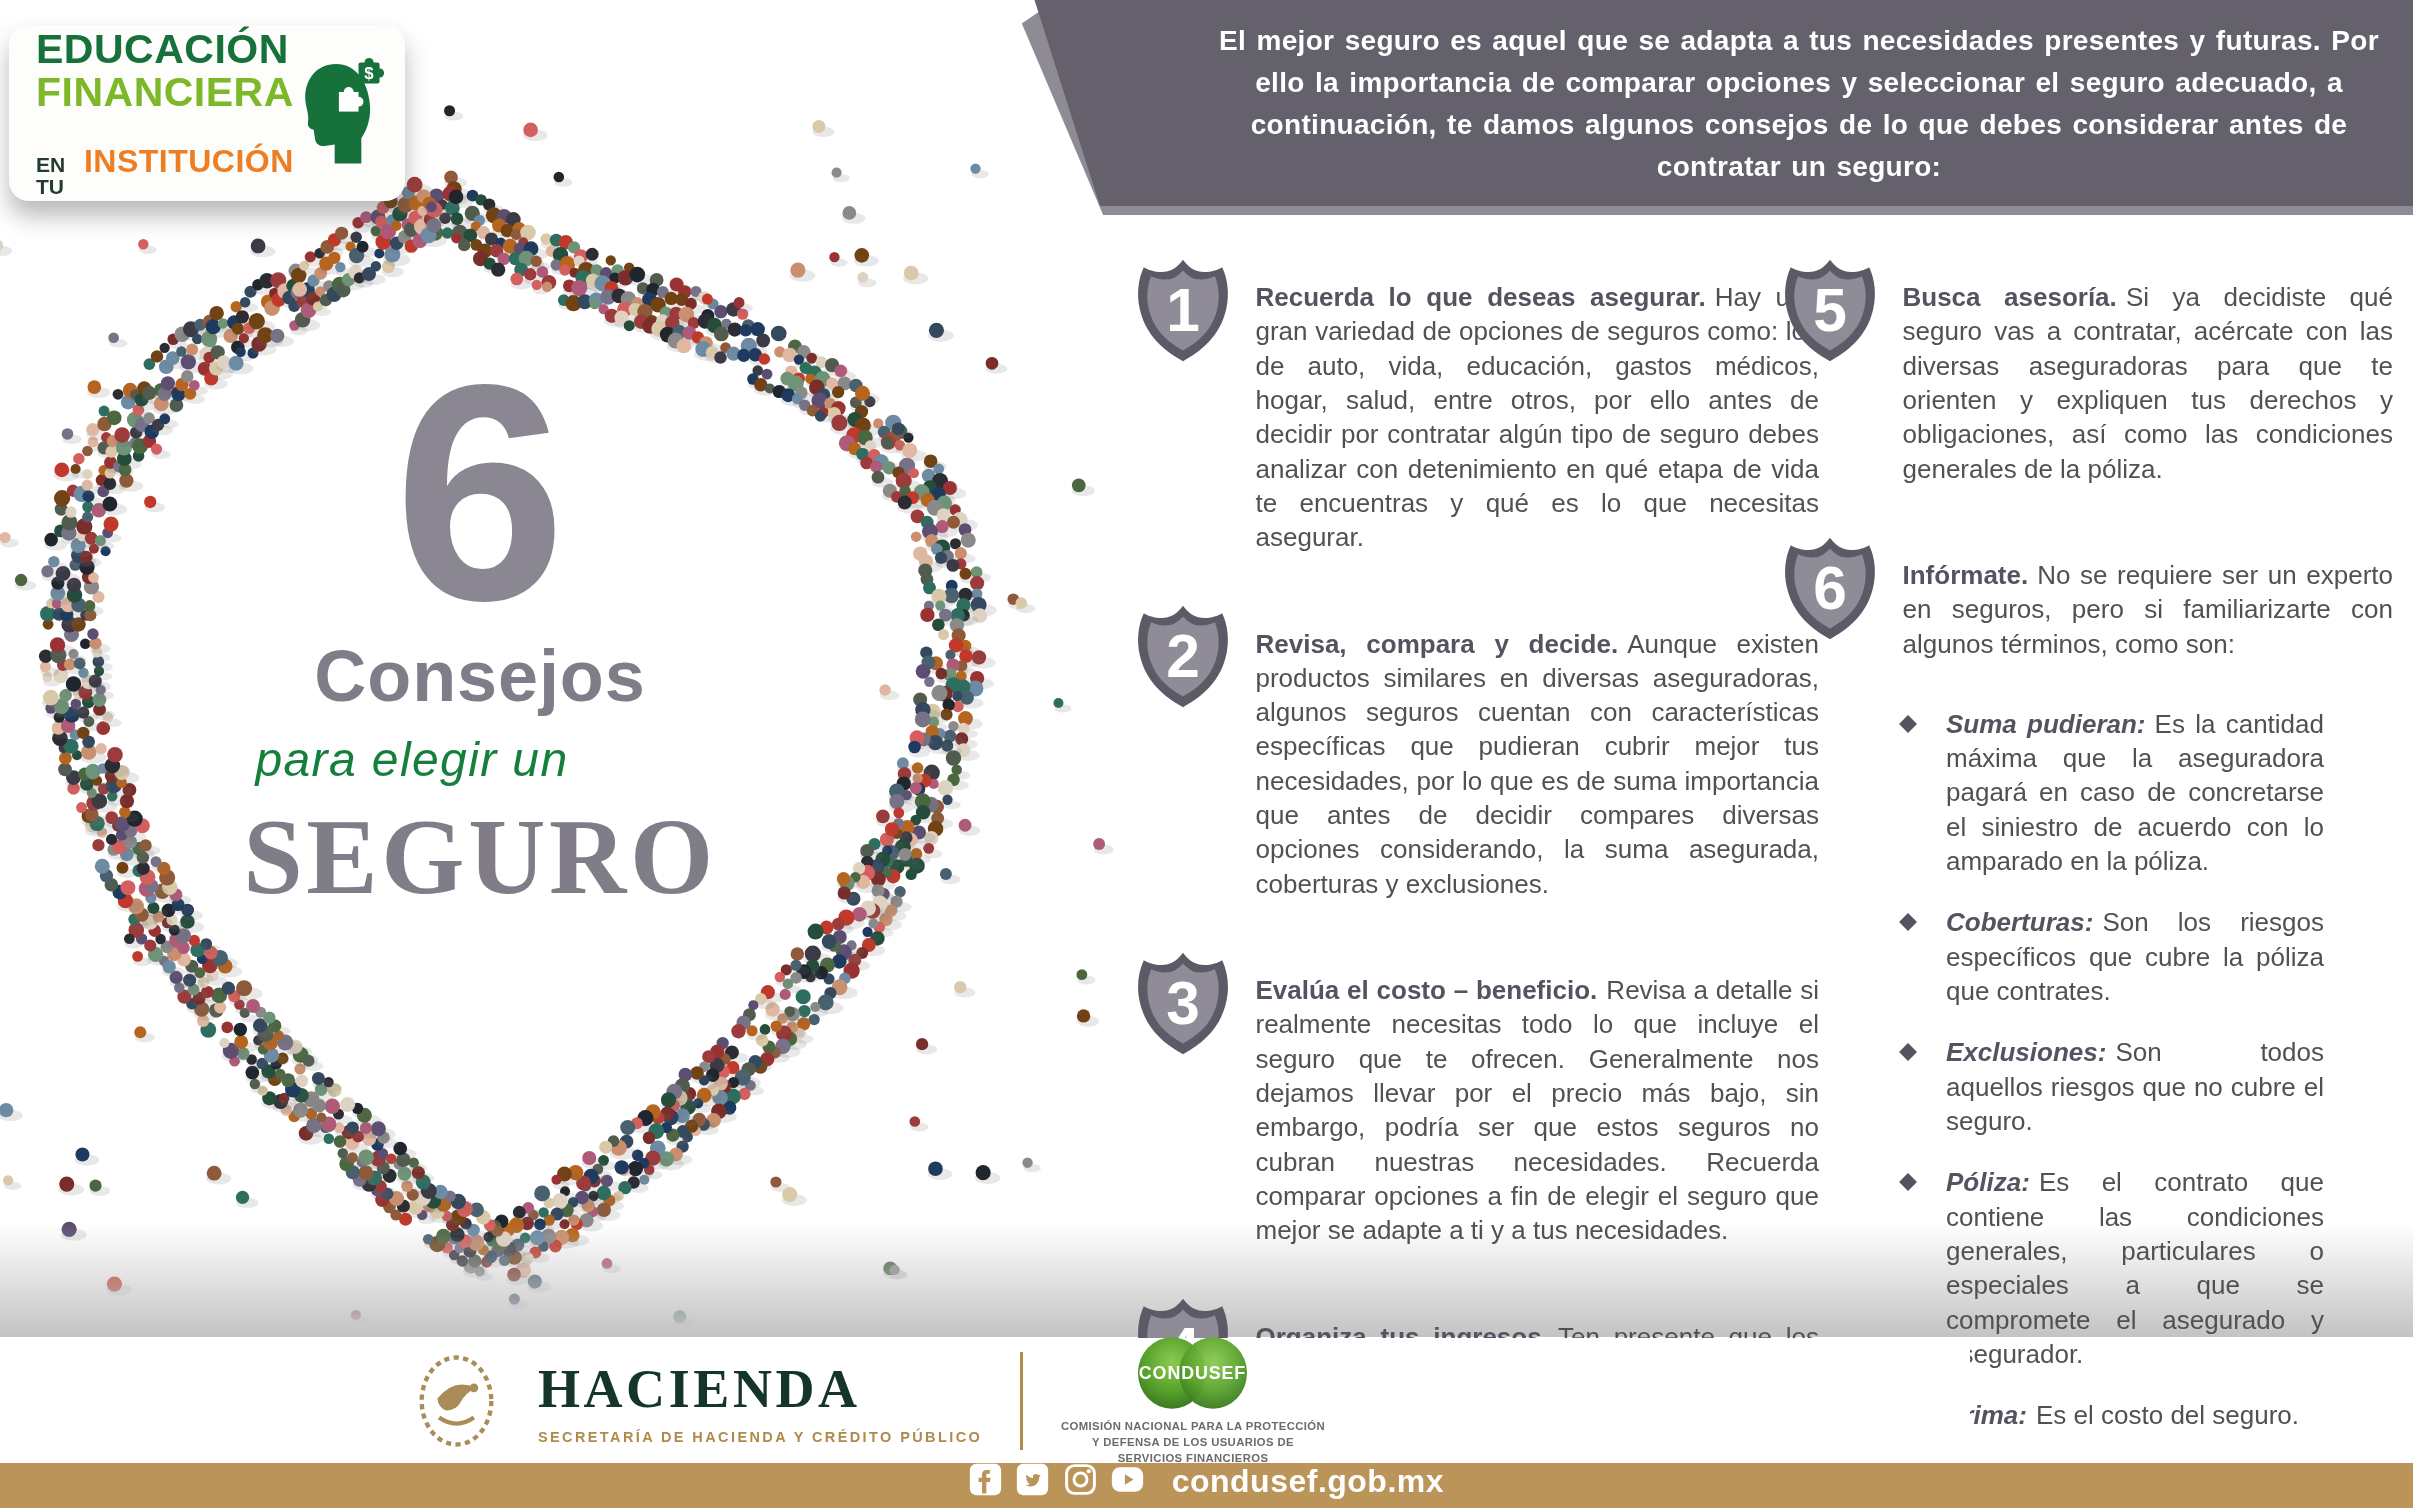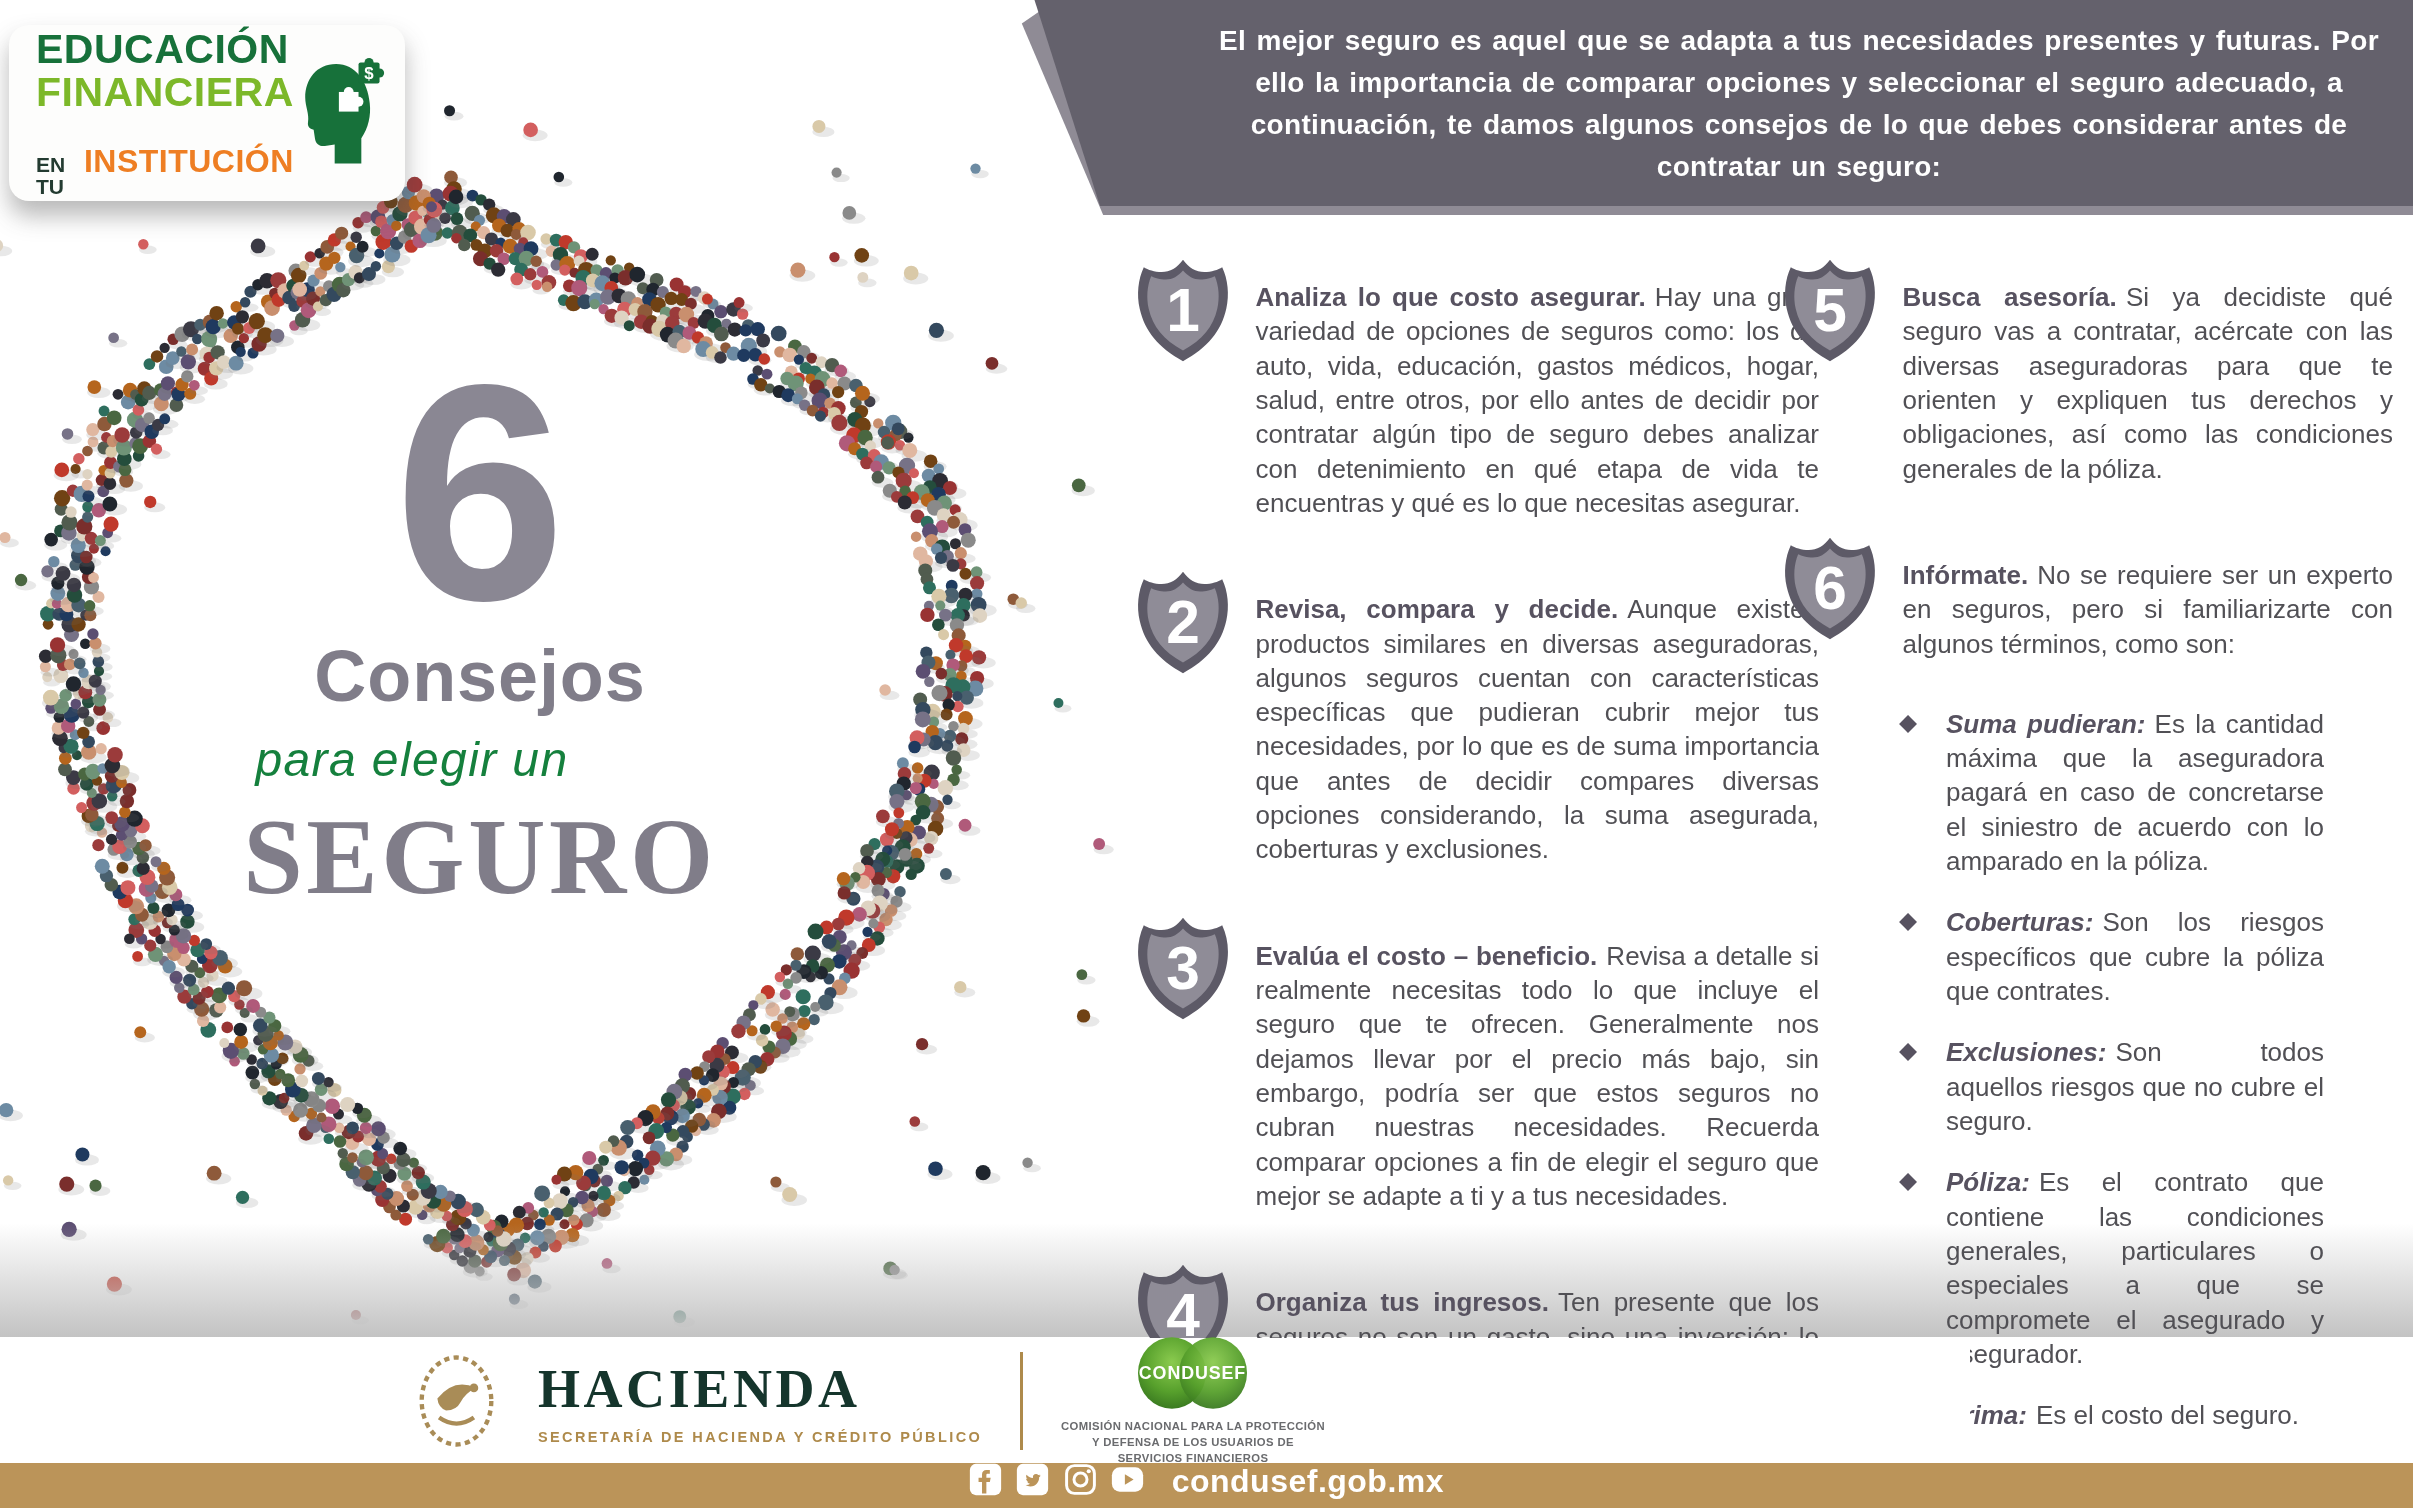--- a/index.html
+++ b/index.html
@@ -1998,21 +1998,21 @@
       <text x="107" y="32" text-anchor="middle" font-size="24" font-weight="bold" fill="#ffffff">$</text>
     </svg>
   </div>
 
   <div class="col col-left">
     <div class="tip">
       <svg class="badge" viewBox="0 0 120 132">
         <use href="#badge-shield"></use>
           <text x="60" y="91" text-anchor="middle">1</text>
       </svg>
-      <p class="tip-body"><span class="tip-head">Analiza lo que costo asegurar.</span><span>Hay una gran variedad de opciones de seguros como: los de auto, vida, educación, gastos médicos, hogar, salud, entre otros, por ello antes de decidir por contratar algún tipo de seguro debes analizar con detenimiento en qué etapa de vida te encuentras y qué es lo que necesitas asegurar.</span></p>
+      <p class="tip-body"><span class="tip-head">Recuerda lo que deseas asegurar.</span><span>Hay una gran variedad de opciones de seguros como: los de auto, vida, educación, gastos médicos, hogar, salud, entre otros, por ello antes de decidir por contratar algún tipo de seguro debes analizar con detenimiento en qué etapa de vida te encuentras y qué es lo que necesitas asegurar.</span></p>
     </div>
     <div class="tip">
       <svg class="badge" viewBox="0 0 120 132">
         <use href="#badge-shield"></use>
           <text x="60" y="91" text-anchor="middle">2</text>
       </svg>
       <p class="tip-body"><span class="tip-head">Revisa, compara y decide.</span><span>Aunque existen productos similares en diversas aseguradoras, algunos seguros cuentan con características específicas que pudieran cubrir mejor tus necesidades, por lo que es de suma importancia que antes de decidir compares diversas opciones considerando, la suma asegurada, coberturas y exclusiones.</span></p>
     </div>
     <div class="tip">
       <svg class="badge" viewBox="0 0 120 132">

